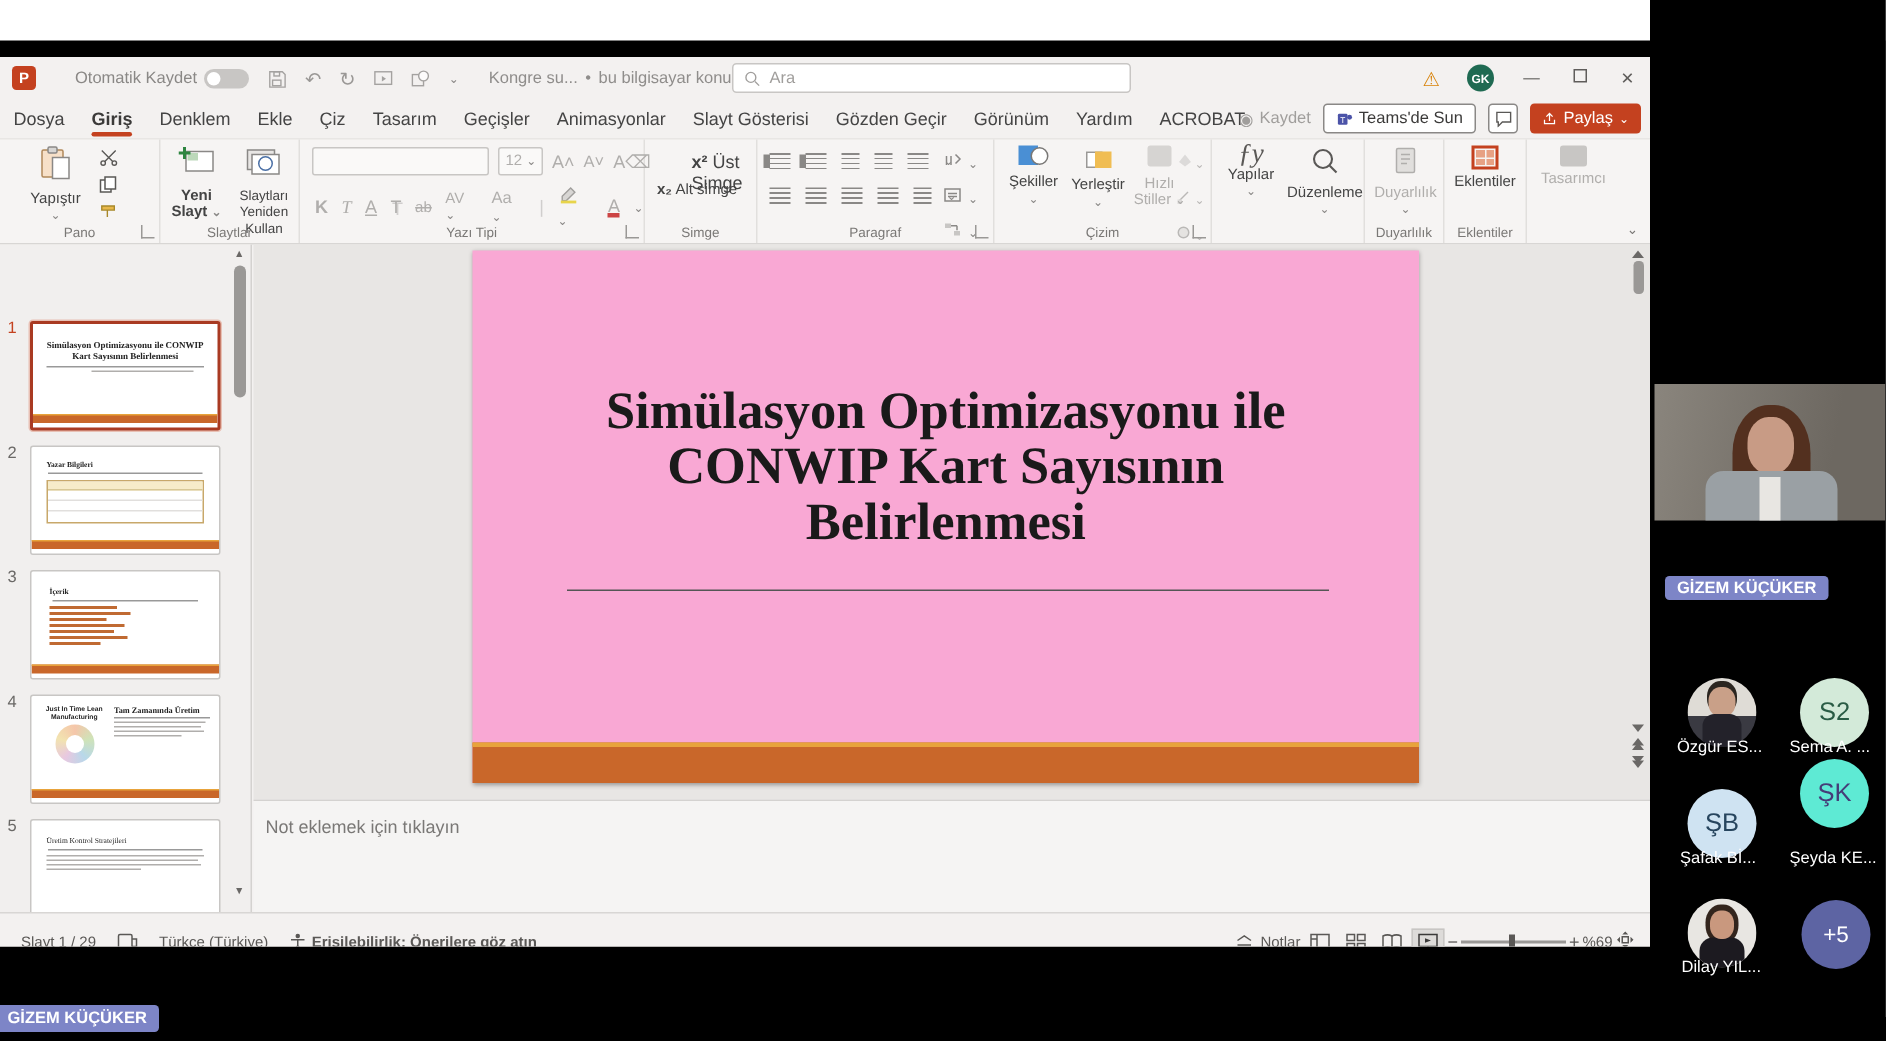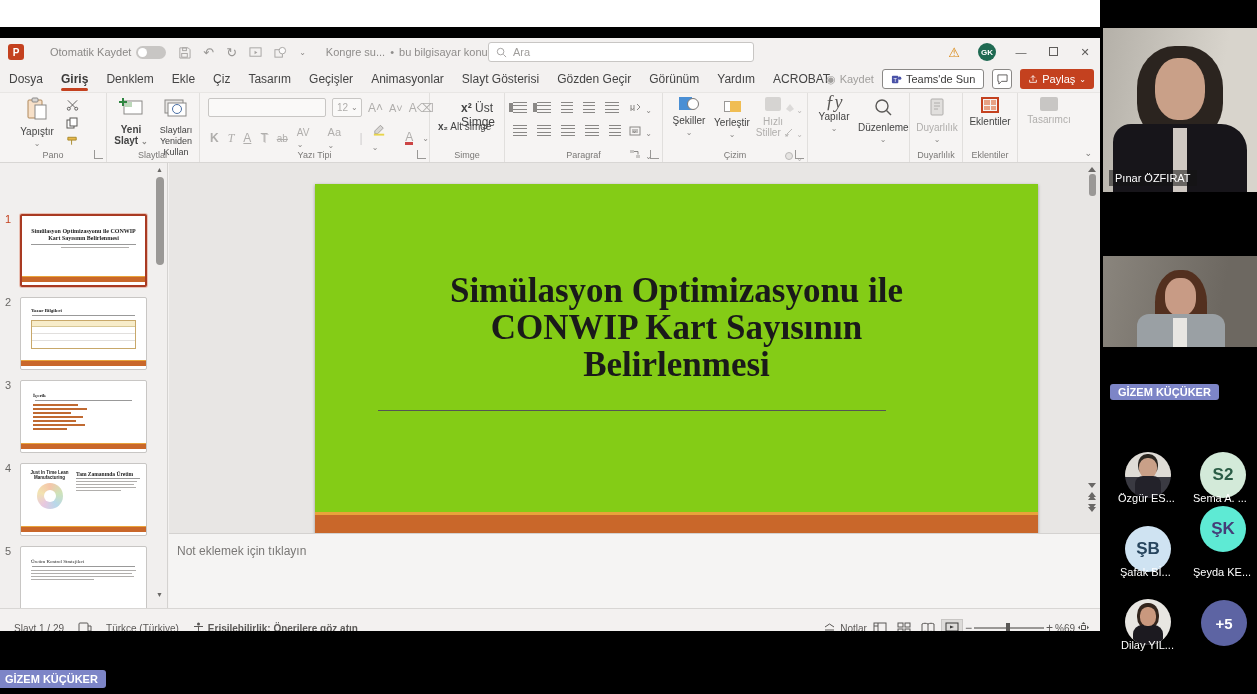--- a/index.html
+++ b/index.html
@@ -77,21 +77,21 @@
   .mini-orange { position:absolute; left:0; right:0; bottom:3px; height:6px; background:#c9672a; border-top:1px solid #e8a33b; }
   .mini-title { font-family:"Liberation Serif", serif; font-weight:bold; color:#222; text-align:center; }
   .mini-rule { height:1px; background:#999; margin:2px auto 2px auto; }
   .mini-bar { height:2px; background:#b0aeac; margin:2px 0; }
   .mini-bar.orange { background:#c06a32; }
   .tscroll-up { position:absolute; right:4px; top:3px; font-size:7px; color:#6a6866; }
   .tscroll-thumb { position:absolute; right:3px; top:14px; width:8px; height:88px; background:#9a9896; border-radius:4px; }
   .tscroll-dn { position:absolute; right:4px; top:428px; font-size:7px; color:#6a6866; }
 
   .canvas { position:absolute; left:169px; top:125px; width:931px; height:370px; background:#e8e6e4; }
-  .slide { position:absolute; left:146px; top:21px; width:723px; height:355px; background:#84cc16; box-shadow:0 1px 3px rgba(0,0,0,.35); }
+  .slide { position:absolute; left:146px; top:4px; width:631px; height:355px; background:#f9a8d4; box-shadow:0 1px 3px rgba(0,0,0,.35); }
   .slide-title { position:absolute; left:40px; right:40px; top:88px; text-align:center; font-family:"Liberation Serif", serif; font-weight:bold; font-size:35px; line-height:37px; color:#1a1a1a; }
   .slide-rule { position:absolute; left:63px; width:508px; top:226px; height:1px; background:#555; }
   .slide-authors { position:absolute; left:63px; width:508px; top:231px; text-align:right; font-family:"Liberation Serif", serif; font-weight:bold; font-size:13px; letter-spacing:1.2px; color:#56524d; }
   .slide-bar { position:absolute; left:0; right:0; bottom:0; height:27px; background:#c9672a; border-top:3px solid #e8a33b; }
   .vscroll { position:absolute; right:2px; top:2px; width:12px; height:366px; }
   .tri { width:0; height:0; border-left:4px solid transparent; border-right:4px solid transparent; margin:2px auto; }
   .tri.up { border-bottom:5px solid #6a6866; }
   .tri.dn { border-top:5px solid #6a6866; }
   .vthumb { width:7px; height:22px; background:#9a9896; border-radius:3px; margin:2px auto; }
   .slide-nav { position:absolute; right:2px; top:318px; width:12px; }
@@ -118,21 +118,21 @@
   .v1-face { position:absolute; left:52px; top:30px; width:50px; height:62px; background:#c9a088; border-radius:45%; }
   .v1-body { position:absolute; left:10px; top:96px; width:134px; height:70px; background:#17151a; border-radius:18px 26px 0 0; }
   .v1-shirt { position:absolute; left:70px; top:100px; width:14px; height:64px; background:#cfc8c2; }
   .vname { position:absolute; left:6px; bottom:6px; background:rgba(20,20,20,.55); color:#fff; font-size:11px; padding:2px 6px; }
   .video2 { position:absolute; left:3px; top:256px; width:154px; height:91px; background:linear-gradient(100deg,#8a857d,#6d6861 75%); overflow:hidden; }
   .v2-hair { position:absolute; left:52px; top:14px; width:52px; height:70px; background:#53301f; border-radius:46% 46% 30% 30%; }
   .v2-face { position:absolute; left:62px; top:22px; width:31px; height:38px; background:#c89b85; border-radius:45%; }
   .v2-body { position:absolute; left:34px; top:58px; width:88px; height:34px; background:#9aa0a4; border-radius:12px 12px 0 0; }
   .v2-shirt { position:absolute; left:70px; top:62px; width:14px; height:30px; background:#e8e6e2; }
   .speaker-badge { position:absolute; left:10px; top:384px; background:#7d85c7; color:#fff; font-size:11px; font-weight:bold; padding:2px 8px; border-radius:3px; }
-  .pcircle { position:absolute; width:46px; height:46px; border-radius:50%; display:flex; align-items:center; justify-content:center; font-size:17px; font-weight:bold; overflow:hidden; }
+  .pcircle { position:absolute; width:46px; height:46px; border-radius:50%; display:flex; align-items:center; justify-content:center; font-size:17px; font-weight:normal; overflow:hidden; }
   .plabel { position:absolute; color:#fff; font-size:11px; white-space:nowrap; }
   .photo-man { width:100%; height:100%; background:linear-gradient(#dfdcd6 55%,#3a3a42 55%); position:relative; }
   .photo-man::before { content:""; position:absolute; left:14px; top:6px; width:18px; height:20px; background:#c9a088; border-radius:45%; box-shadow:0 -3px 0 1px #2b2620; }
   .photo-man::after { content:""; position:absolute; left:10px; top:24px; width:26px; height:22px; background:#23222a; border-radius:8px 8px 0 0; }
   .photo-woman { width:100%; height:100%; background:#e8e6e2; position:relative; }
   .photo-woman::before { content:""; position:absolute; left:12px; top:4px; width:22px; height:26px; background:#33251d; border-radius:46%; }
   .photo-woman::after { content:""; position:absolute; left:15px; top:8px; width:16px; height:19px; background:#c9987e; border-radius:45%; }
   .pw-body { position:absolute; left:8px; top:26px; width:30px; height:20px; background:#1c1a20; border-radius:9px 9px 0 0; }
 </style>
 </head>
@@ -618,27 +618,20 @@
               <rect x="4.5" y="4.5" width="4" height="4" fill="none" stroke="#5a5856"></rect>
             </svg></span>
       </span>
     </div>
   </div>
 
   <div class="bottom-badge">GİZEM KÜÇÜKER</div>
 
   <div class="call-panel">
 
-    <div class="video1">
-      <div class="v1-hair"></div>
-        <div class="v1-face"></div>
-        <div class="v1-body"></div>
-        <div class="v1-shirt"></div>
-      <div class="vname">Pınar ÖZFIRAT</div>
-    </div>
 
     <div class="video2">
       <div class="v2-hair"></div>
         <div class="v2-face"></div>
         <div class="v2-body"></div>
         <div class="v2-shirt"></div>
     </div>
 
     <div class="speaker-badge">GİZEM KÜÇÜKER</div>
 

